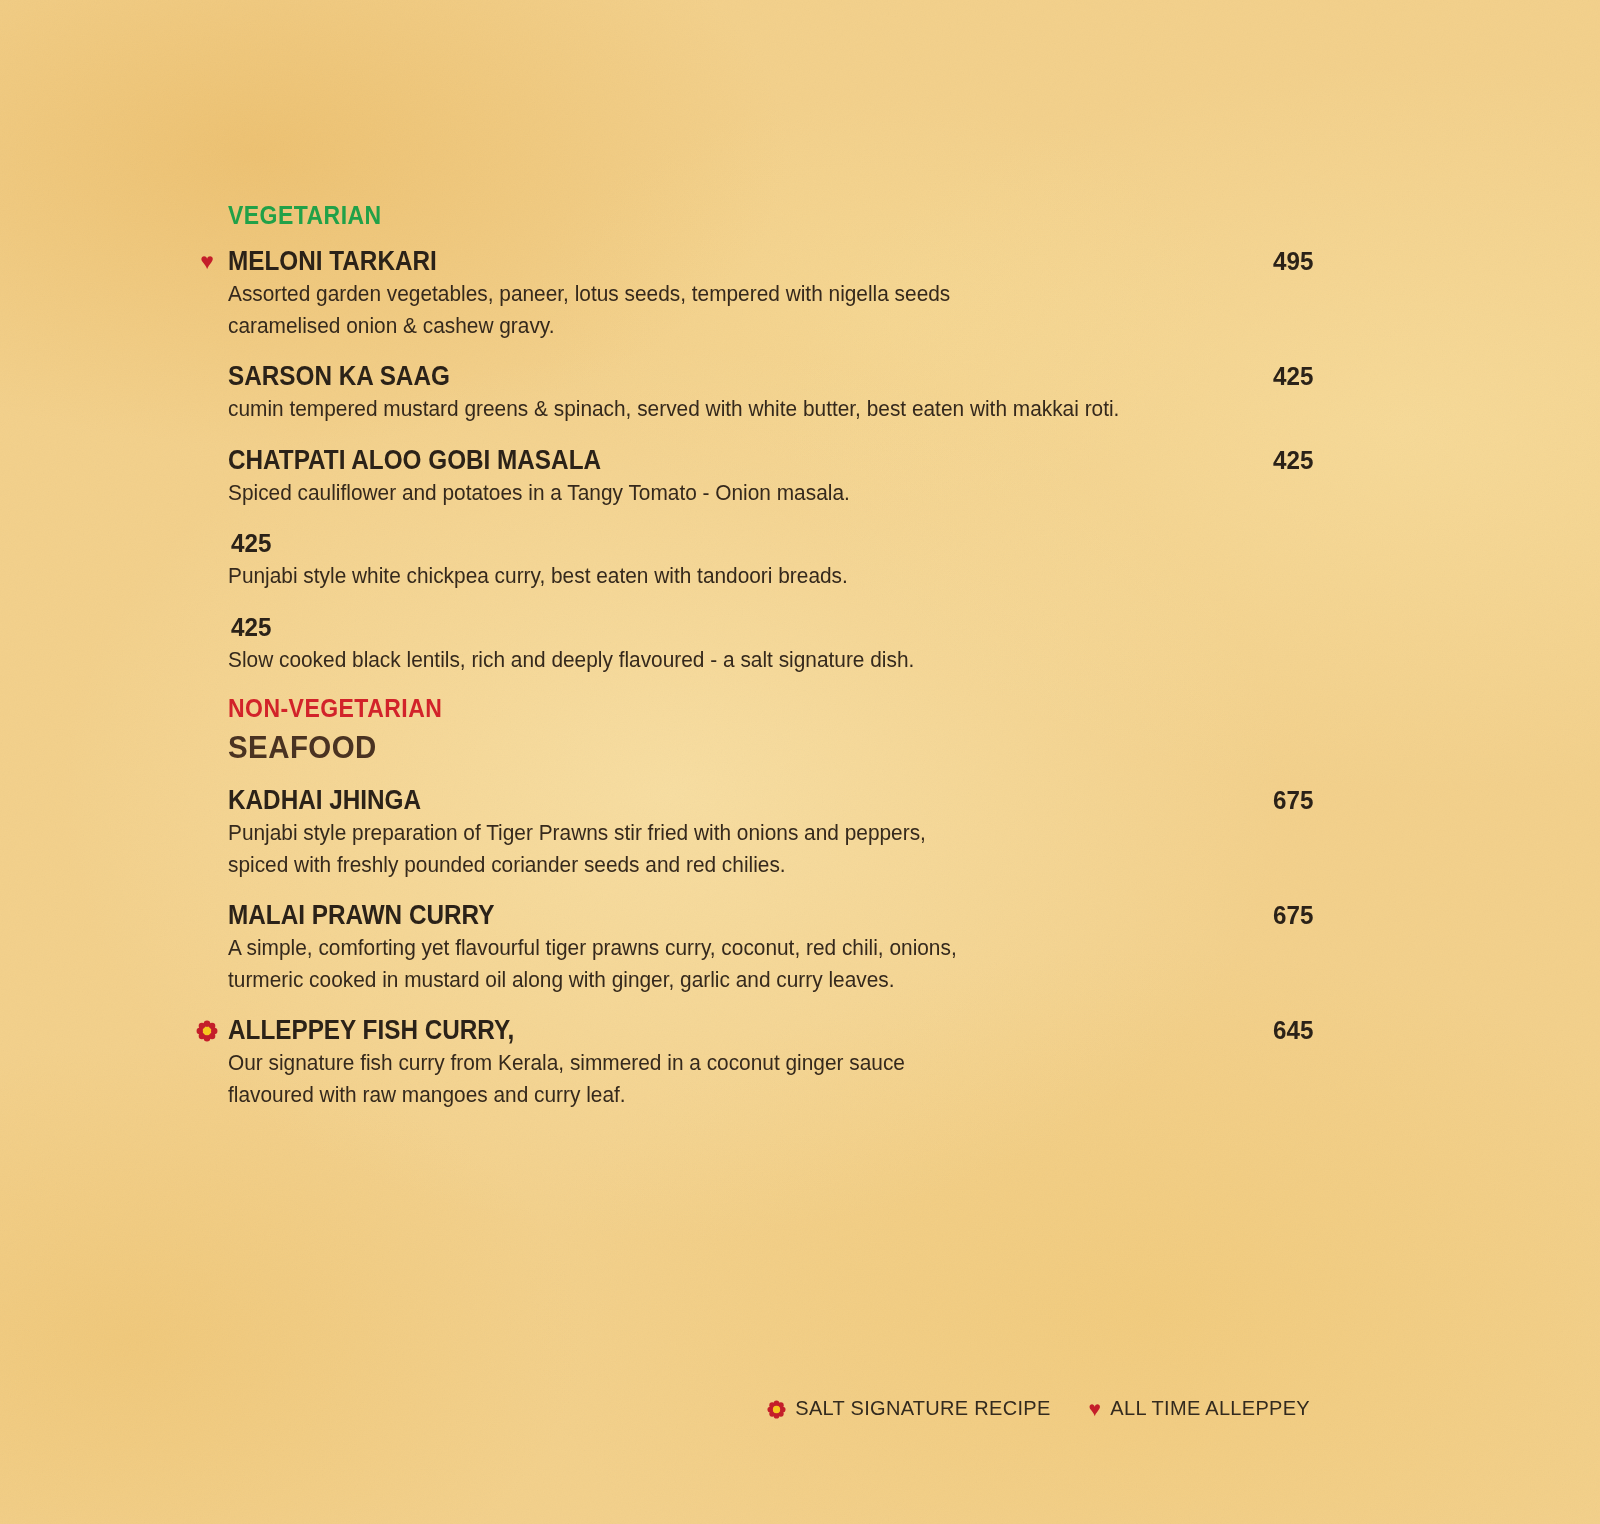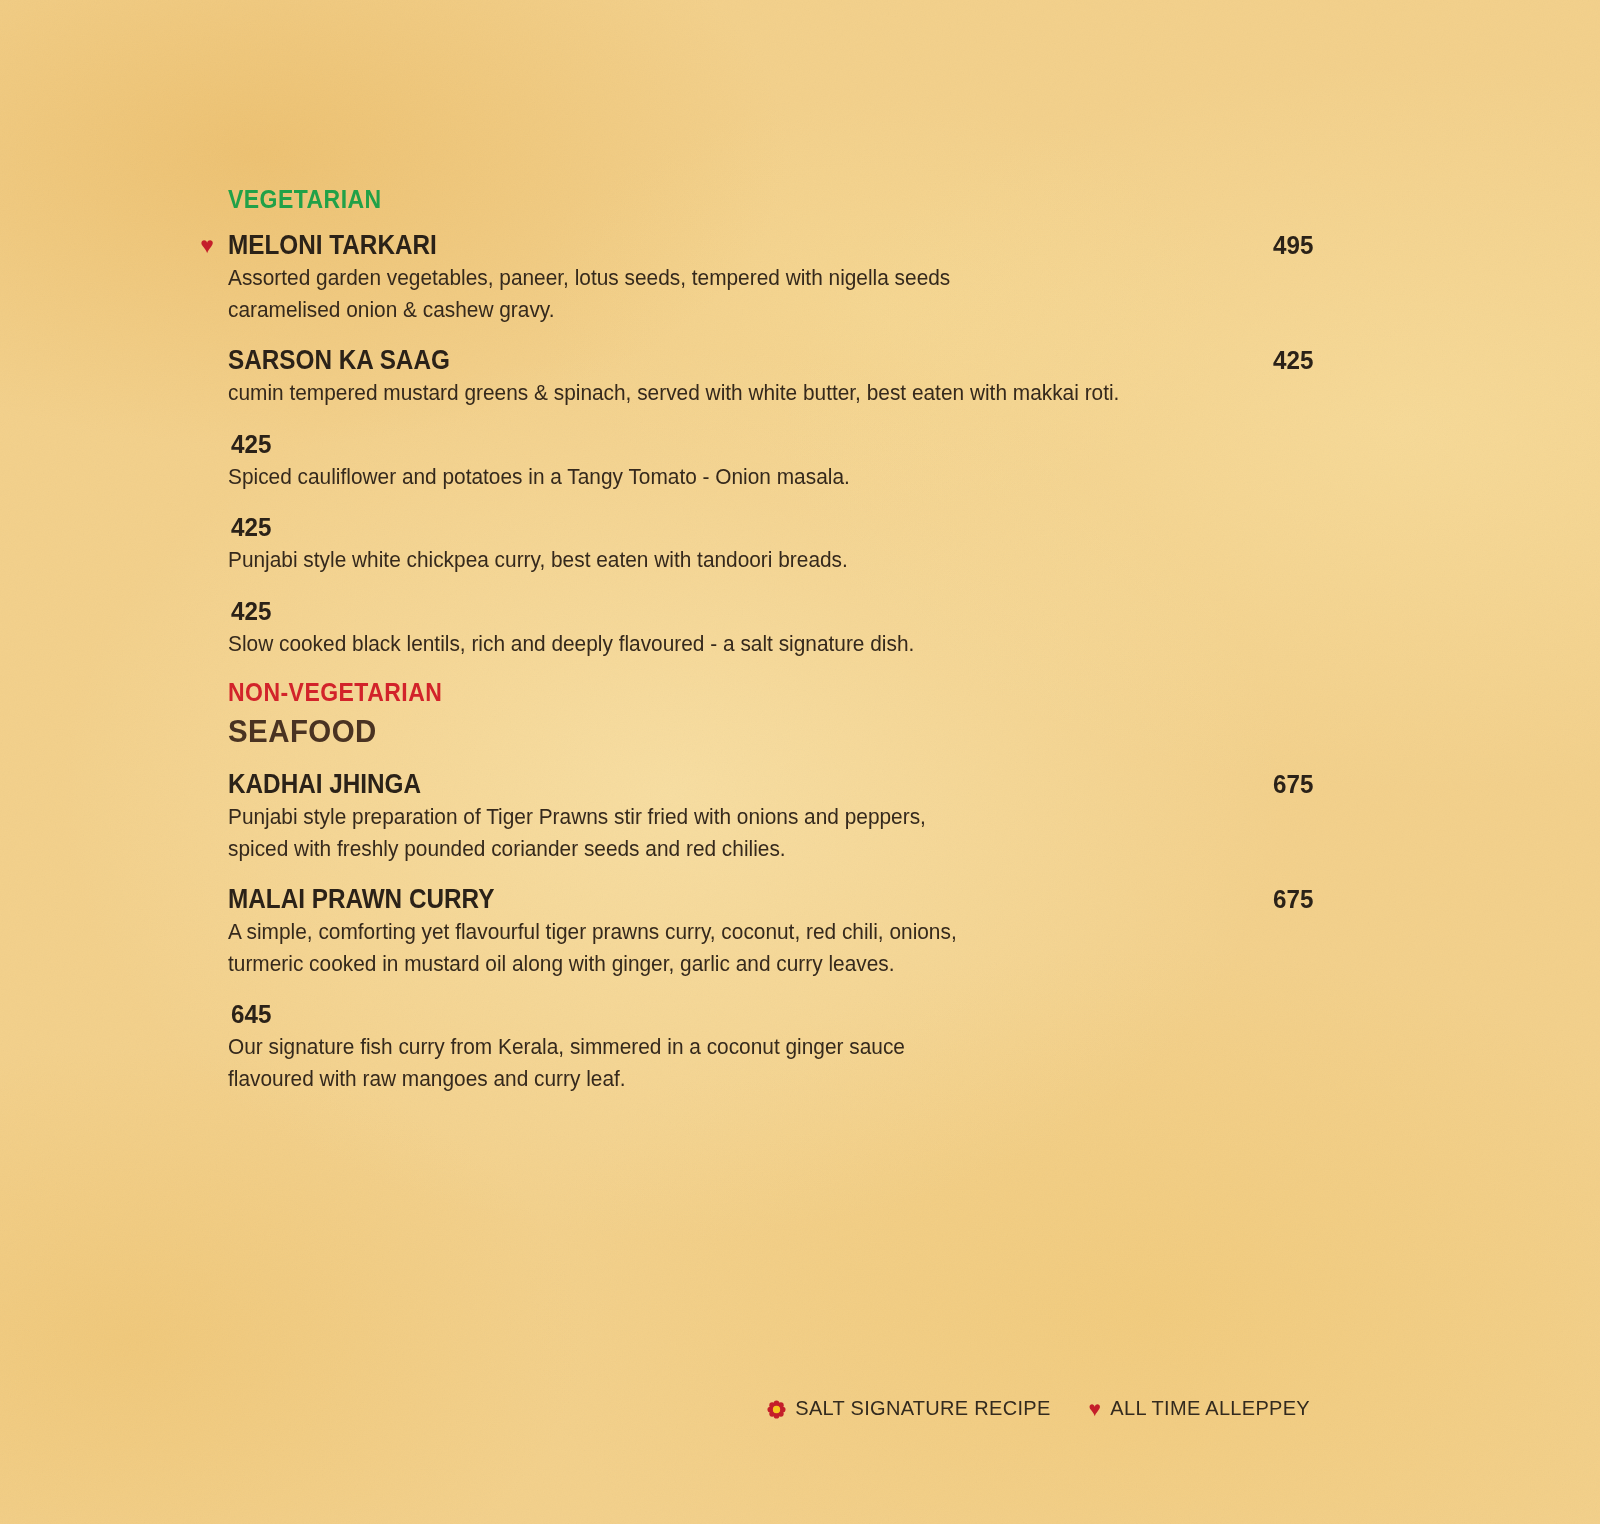--- a/index.html
+++ b/index.html
@@ -16,21 +16,21 @@
       radial-gradient(ellipse 900px 520px at 72% 86%, rgba(240,198,112,0.50), transparent 70%),
       radial-gradient(ellipse 650px 420px at 8% 88%, rgba(236,190,102,0.45), transparent 70%),
       radial-gradient(ellipse 500px 300px at 55% 20%, rgba(248,220,150,0.45), transparent 70%);
   }
   .texture-layer {
     position: absolute; inset: 0; width: 100%; height: 100%;
     pointer-events: none;
   }
   .menu {
     position: absolute;
-    left: 228px; top: 184px;
+    left: 228px; top: 200px;
     width: 1085px;
   }
   .section-header {
     font-size: 25px; line-height: 30px; font-weight: 700;
     letter-spacing: 0.5px;
     transform: scaleX(0.92); transform-origin: left center;
     margin-bottom: 14px;
     white-space: nowrap;
   }
   .veg-header { color: #21a148; }
@@ -116,20 +116,23 @@
       <div class="item-left">
         <span class="item-title">SARSON KA SAAG</span>
       </div>
       <span class="item-price">425</span>
     </div>
     <div class="item-desc">cumin tempered mustard greens &amp; spinach, served with white butter, best eaten with makkai roti.</div>
   </div>
 
   <div class="item">
     <div class="item-row">
+      <div class="item-left">
+        <span class="item-title">CHATPATI ALOO GOBI MASALA</span>
+      </div>
       <span class="item-price">425</span>
     </div>
     <div class="item-desc">Spiced cauliflower and potatoes in a Tangy Tomato - Onion masala.</div>
   </div>
 
   <div class="item">
     <div class="item-row">
       <span class="item-price">425</span>
     </div>
     <div class="item-desc">Punjabi style white chickpea curry, best eaten with tandoori breads.</div>
@@ -164,20 +167,38 @@
         <span class="item-title">MALAI PRAWN CURRY</span>
       </div>
       <span class="item-price">675</span>
     </div>
     <div class="item-desc">A simple, comforting yet flavourful tiger prawns curry, coconut, red chili, onions,</div>
     <div class="item-desc">turmeric cooked in mustard oil along with ginger, garlic and curry leaves.</div>
   </div>
 
   <div class="item">
     <div class="item-row">
+      <div class="item-left">
+        <span class="badge">
+          <svg class="flower-svg" width="22" height="22" viewBox="0 0 24 24">
+            <g fill="#c41e2a">
+              <circle cx="12" cy="4.2" r="3.6"></circle>
+                <circle cx="12" cy="19.8" r="3.6"></circle>
+              <circle cx="4.2" cy="12" r="3.6"></circle>
+                <circle cx="19.8" cy="12" r="3.6"></circle>
+              <circle cx="6.5" cy="6.5" r="3.6"></circle>
+                <circle cx="17.5" cy="6.5" r="3.6"></circle>
+              <circle cx="6.5" cy="17.5" r="3.6"></circle>
+                <circle cx="17.5" cy="17.5" r="3.6"></circle>
+            </g>
+            <circle cx="12" cy="12" r="4.6" fill="#f6c71f"></circle>
+          </svg>
+        </span>
+        <span class="item-title">ALLEPPEY FISH CURRY,</span>
+      </div>
       <span class="item-price">645</span>
     </div>
     <div class="item-desc">Our signature fish curry from Kerala, simmered in a coconut ginger sauce</div>
     <div class="item-desc">flavoured with raw mangoes and curry leaf.</div>
   </div>
 
 
 </div>
 
 <div class="legend">

